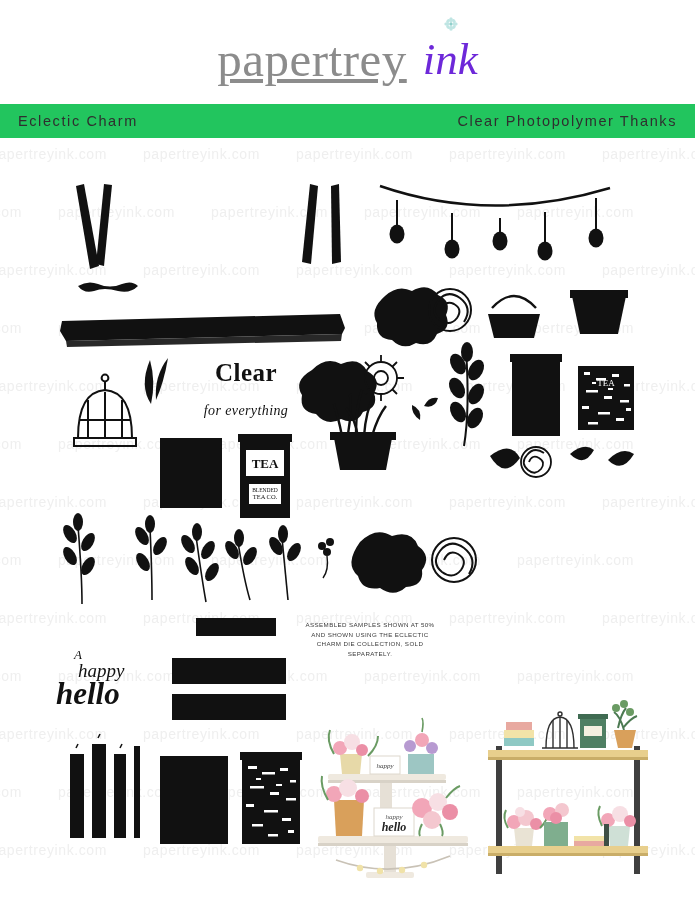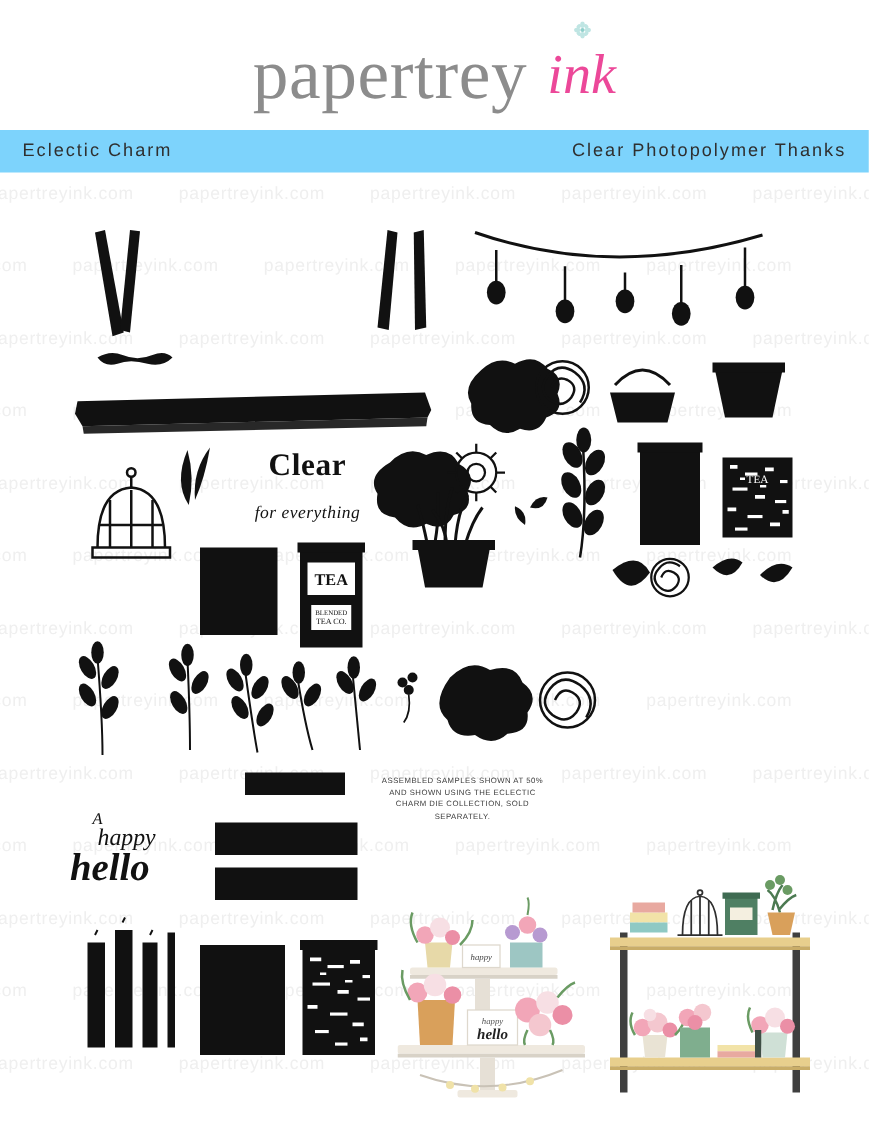--- a/index.html
+++ b/index.html
@@ -25,50 +25,51 @@
   .logo-wrap {
     position: absolute;
     top: 26px; left: 0; right: 0;
     height: 66px;
     display: flex;
     align-items: center;
     justify-content: center;
   }
   .logo-text {
     font-family: "Liberation Serif", serif;
-    font-size: 57px;
+    font-size: 49px;
     letter-spacing: 0.5px;
     color: #8c8c8c;
     font-weight: 400;
+    text-decoration: underline;
   }
   .logo-ink {
     font-family: "Liberation Serif", serif;
     font-style: italic;
     font-size: 45px;
-    color: #ec4899;
+    color: #6d28d9;
     margin-left: 16px;
     position: relative;
   }
   .logo-flower {
     position: absolute;
     left: 52%;
     top: -16px;
     width: 14px;
     height: 14px;
     transform: translateX(-50%);
   }
 
   
   .title-bar {
     position: absolute;
     top: 104px;
     left: 0;
     width: 695px;
     height: 34px;
-    background: #7dd3fc;
+    background: #22c55e;
     display: flex;
     align-items: center;
     justify-content: space-between;
     box-sizing: border-box;
     padding: 0 18px;
   }
   .title-left, .title-right {
     font-family: "Liberation Sans", sans-serif;
     font-size: 14.5px;
     letter-spacing: 1.6px;

